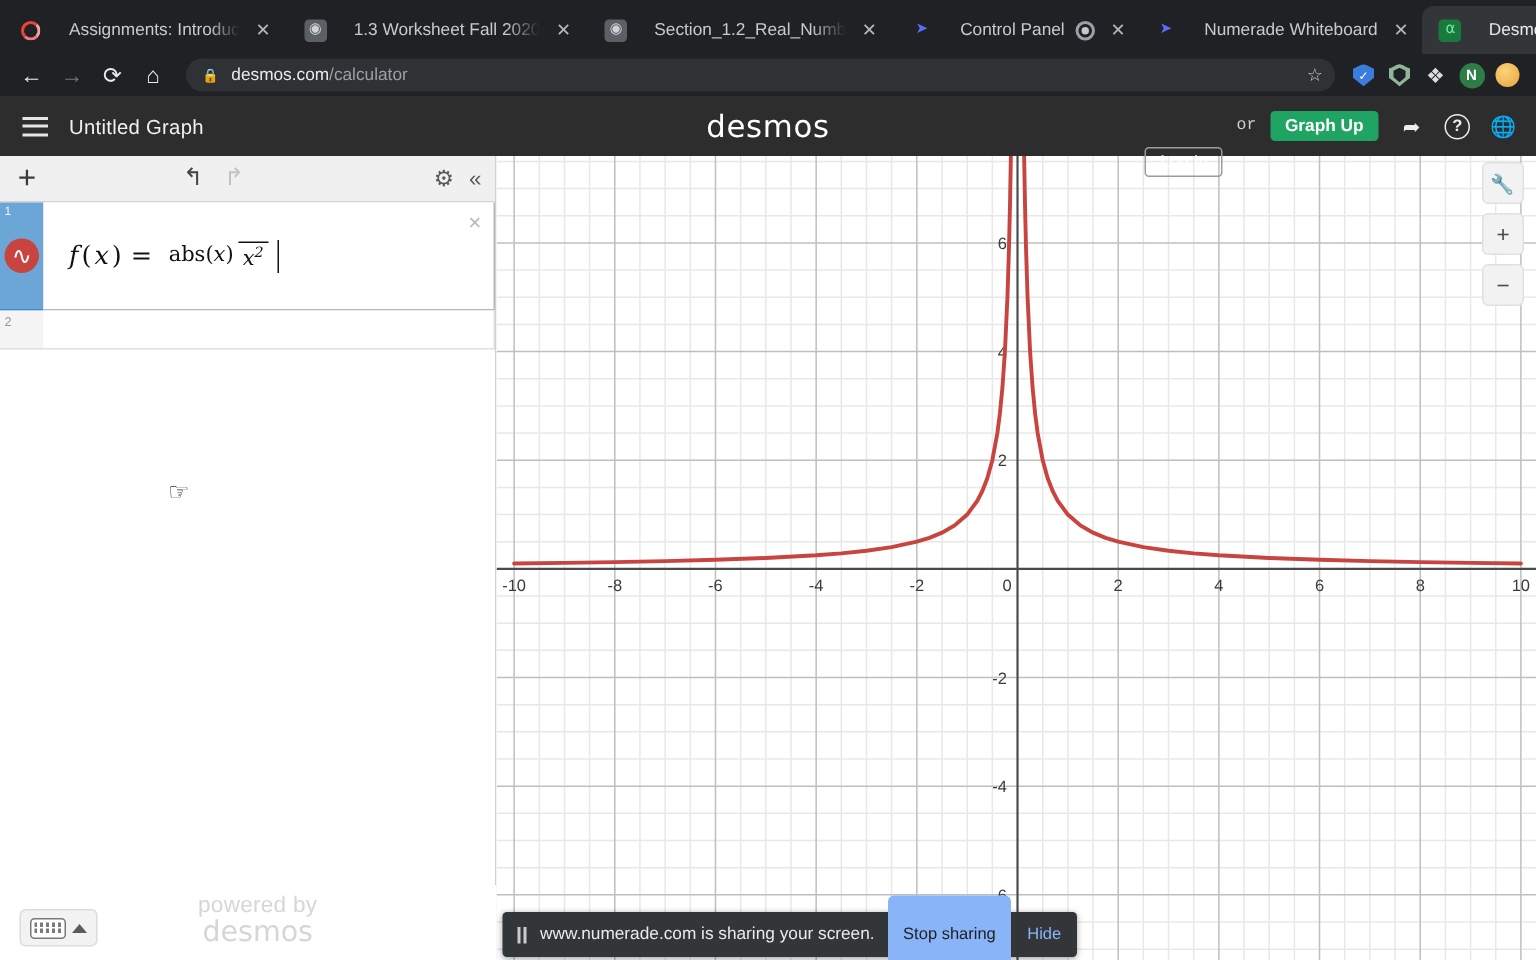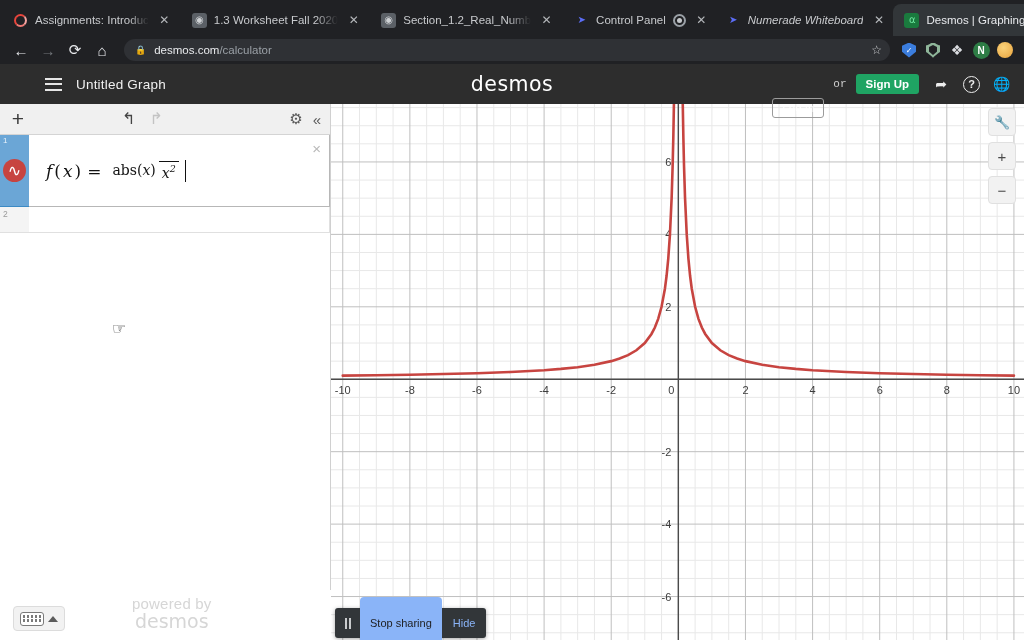--- a/index.html
+++ b/index.html
@@ -26,20 +26,21 @@
   .tab.active { background:#323639; color:#e8eaed; }
   .tab .favicon {
     width:15px; height:15px; flex:0 0 15px; border-radius:3px;
     display:flex; align-items:center; justify-content:center;
     font-size:10px; line-height:1; overflow:hidden;
   }
   .tab .title {
     white-space:nowrap; overflow:hidden; flex:1 1 auto;
     -webkit-mask-image:linear-gradient(to right,#000 82%,transparent 100%);
     mask-image:linear-gradient(to right,#000 82%,transparent 100%);
+    margin-left:11px;
   }
   .tab .recdot {
     width:13px; height:13px; flex:0 0 13px; border-radius:50%;
     border:2px solid #9aa0a6; background:#202124; position:relative;
   }
   .tab .recdot::after{
     content:""; position:absolute; inset:2px; border-radius:50%; background:#c5c8cb;
   }
   .tab .tabclose {
     width:17px; height:17px; flex:0 0 17px; border-radius:50%;
@@ -85,21 +86,21 @@
      clip-path:polygon(50% 0,100% 22%,100% 62%,50% 100%,0 62%,0 22%);}
   .ic-puzzle{ color:#dadce0; font-size:14px; }
   .ic-avatar{ width:17px;height:17px;border-radius:50%;background:#2e7d46;color:#fff;
      font-size:10px;display:flex;align-items:center;justify-content:center;font-weight:bold;}
   .ic-profile{ width:16px;height:16px;border-radius:50%;
      background:radial-gradient(circle at 40% 35%,#fbd37a,#e8a33d);}
 
   
   #desmos-header {
     height:40px; background:#2d2d2d; display:flex; align-items:center;
-    position:relative; color:#fff;padding-left:30px;
+    position:relative; color:#fff;
   }
   #hamburger { width:34px; height:40px; display:flex; flex-direction:column;
      align-items:center; justify-content:center; gap:3.5px; margin-left:6px; }
   #hamburger i { display:block; width:17px; height:2px; background:#e6e6e6; }
   #graph-title { font-size:13.5px; color:#f0f0f0; margin-left:6px; letter-spacing:.2px; }
   #desmos-logo {
     position:absolute; left:0; right:0; text-align:center;
     font-size:20.5px; letter-spacing:.5px; color:#fff;
     font-family:"DejaVu Sans", sans-serif; pointer-events:none;
   }
@@ -286,21 +287,21 @@
     <div class="tab" style="padding-right:3px;">
       <span class="favicon fav-blue">➤</span>
       <span class="title" style="mask-image:none;-webkit-mask-image:none;">Control Panel</span>
       <span class="recdot"></span>
       <span class="tabclose">✕</span>
     </div>
     <div class="tabsep"></div>
 
     <div class="tab">
       <span class="favicon fav-blue">➤</span>
-      <span class="title" style="mask-image:none;font-style:italic;-webkit-mask-image:none;">Numerade Whiteboard</span>
+      <span class="title" style="mask-image:none;-webkit-mask-image:none;">Numerade Whiteboard</span>
       <span class="tabclose">✕</span>
     </div>
 
     <div class="tab active">
       <span class="favicon fav-desmos">⍺</span>
       <span class="title">Desmos | Graphing Cal</span>
 
     </div>
 
   </div>
@@ -337,21 +338,21 @@
   <div id="hamburger">
       <i></i>
       <i></i>
       <i></i>
     </div>
   <div id="graph-title">Untitled Graph</div>
   <div id="desmos-logo">desmos</div>
   <div id="header-right">
     <div class="btn-login">Log In</div>
     <div class="or-text">or</div>
-    <div class="btn-signup">Sign Up</div>
+    <div class="btn-signup">Graph Up</div>
     <div class="hdr-ic">➦</div>
     <div class="hdr-ic circle">?</div>
     <div class="hdr-ic">🌐</div>
   </div>
 </div>
 
 <div id="main">
 
   <div id="panel">
 
@@ -519,16 +520,17 @@
       <div class="gbtn">+</div>
       <div class="gbtn">−</div>
     </div>
   </div>
 
   <div id="sharebar">
     <span class="pausebars">
         <i></i>
         <i></i>
       </span>
+    <span class="msg">www.numerade.com is sharing your screen.</span>
     <span class="stop">Stop sharing</span>
     <span class="hide">Hide</span>
   </div>
 </div>
 
 </body></html>

